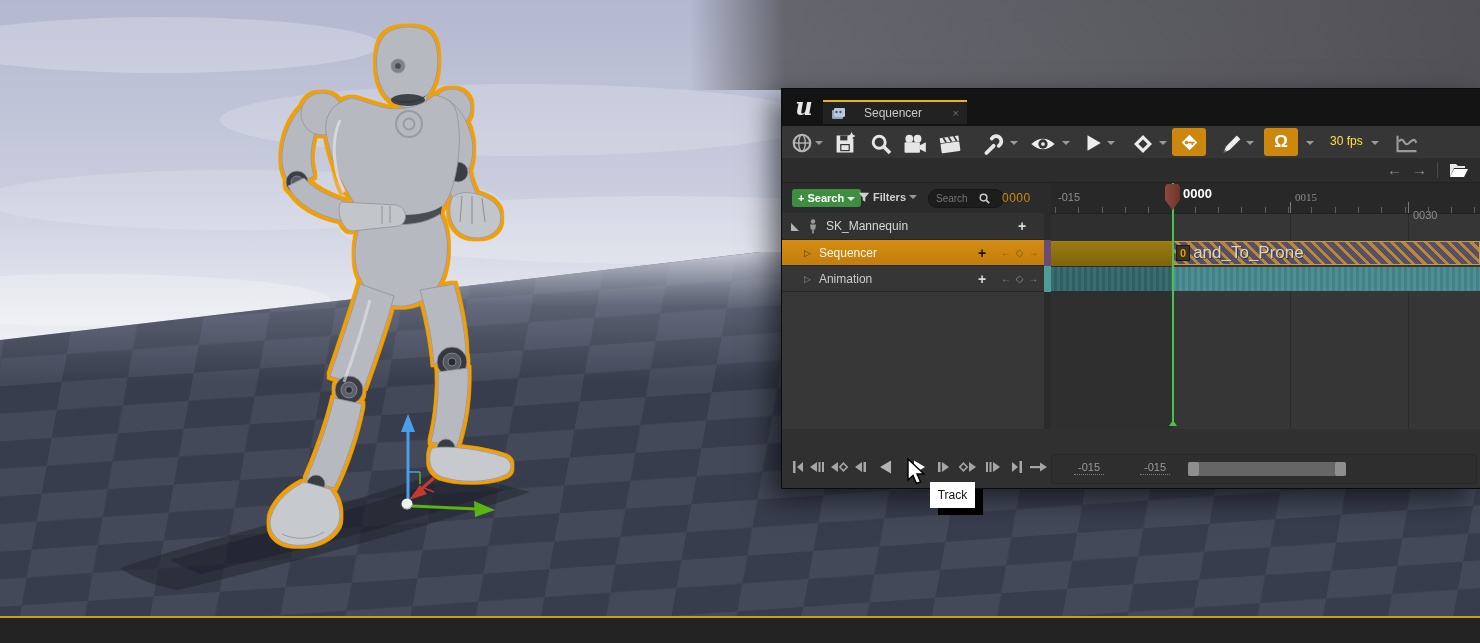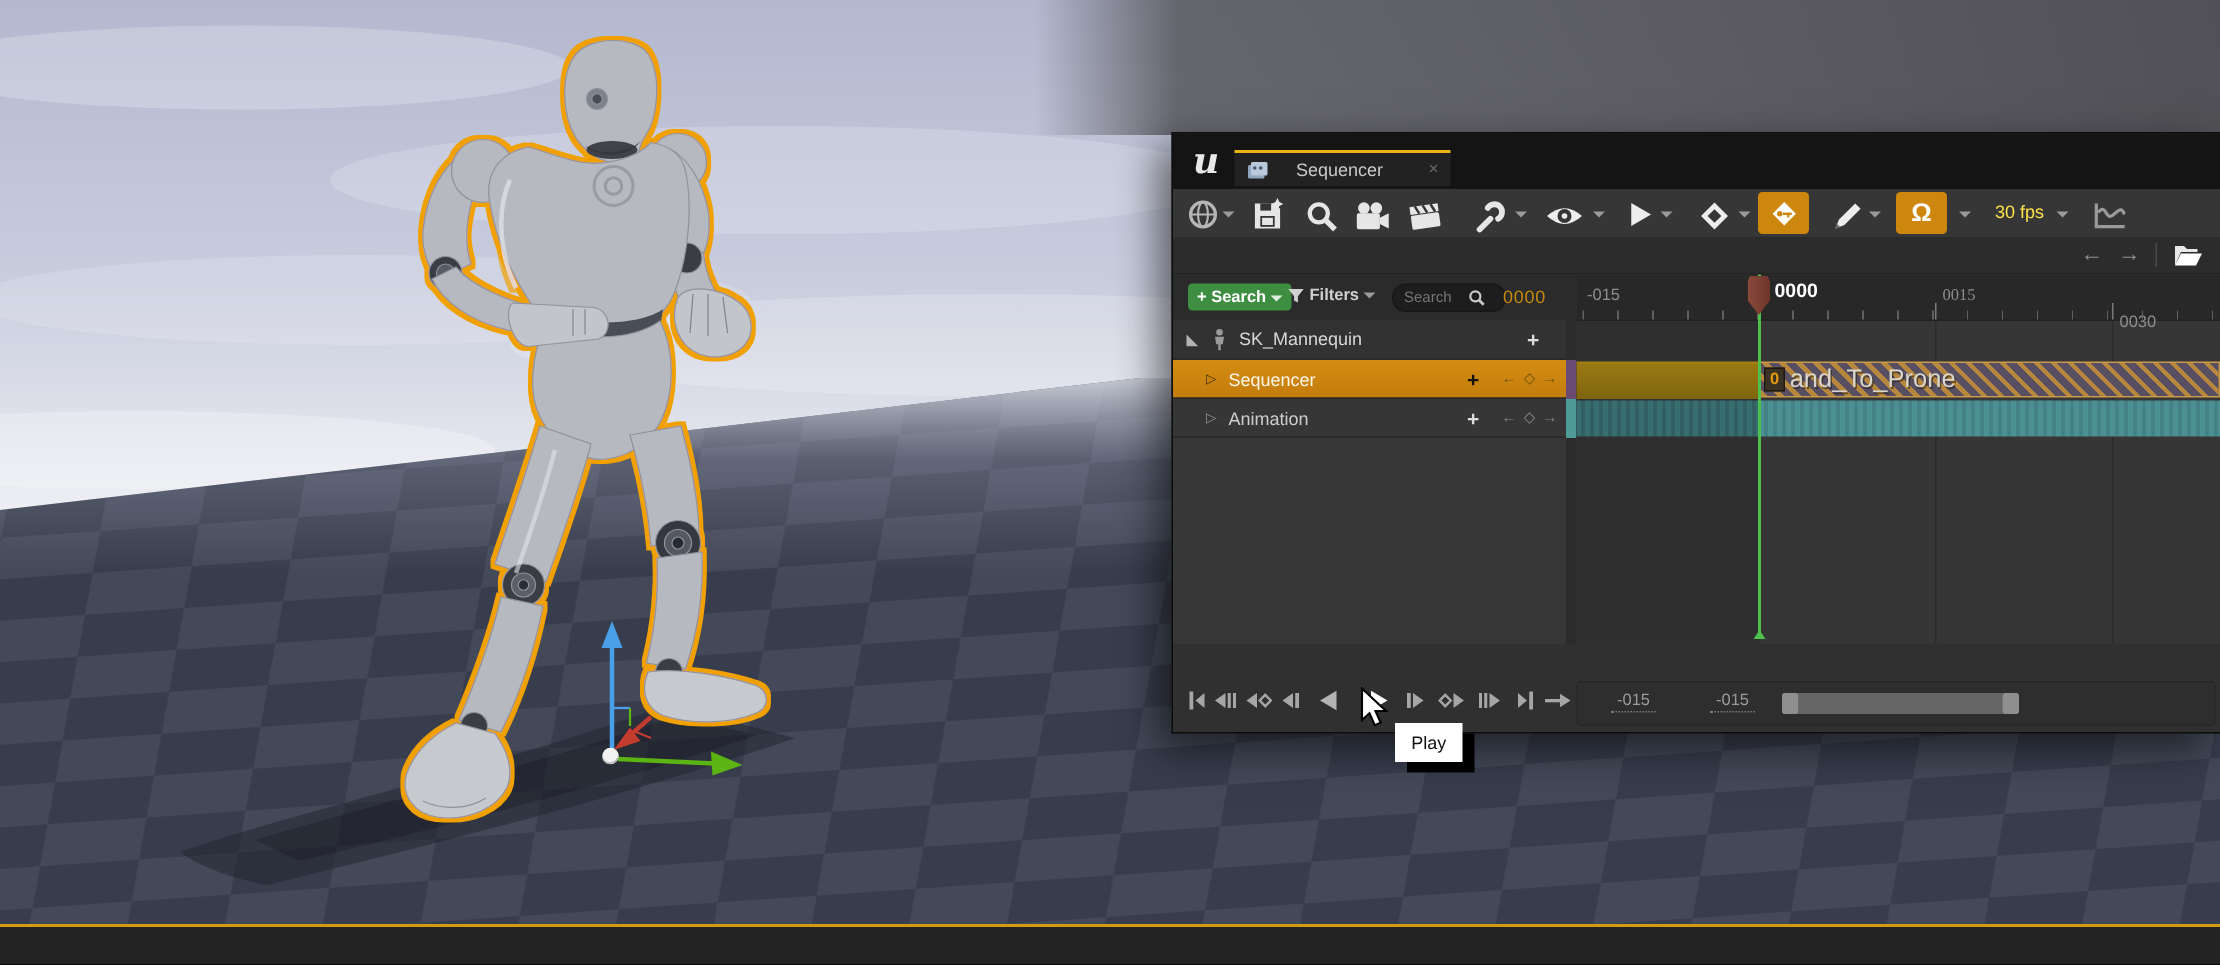--- a/index.html
+++ b/index.html
@@ -444,20 +444,20 @@
         <div class="scrollbar">
           <div class="sbcap"></div>
           <div class="sbmid"></div>
           <div class="sbcap"></div>
         </div>
       </div>
     </div>
   </div>
 
   <div id="tooltip" class="abs">
-    <span>Play</span>
+    <span>Track</span>
   </div>
 
   <svg class="abs" style="left:906px;top:458px;" width="24" height="34" viewBox="0 0 24 34">
     <path d="M2,1 L2,22 L7,17.5 L10.5,25.5 L14.5,23.8 L11,16 L18,16 Z" fill="#ffffff" stroke="#000000" stroke-width="1.4"></path>
   </svg>
 
 </div>
 
 </body></html>

